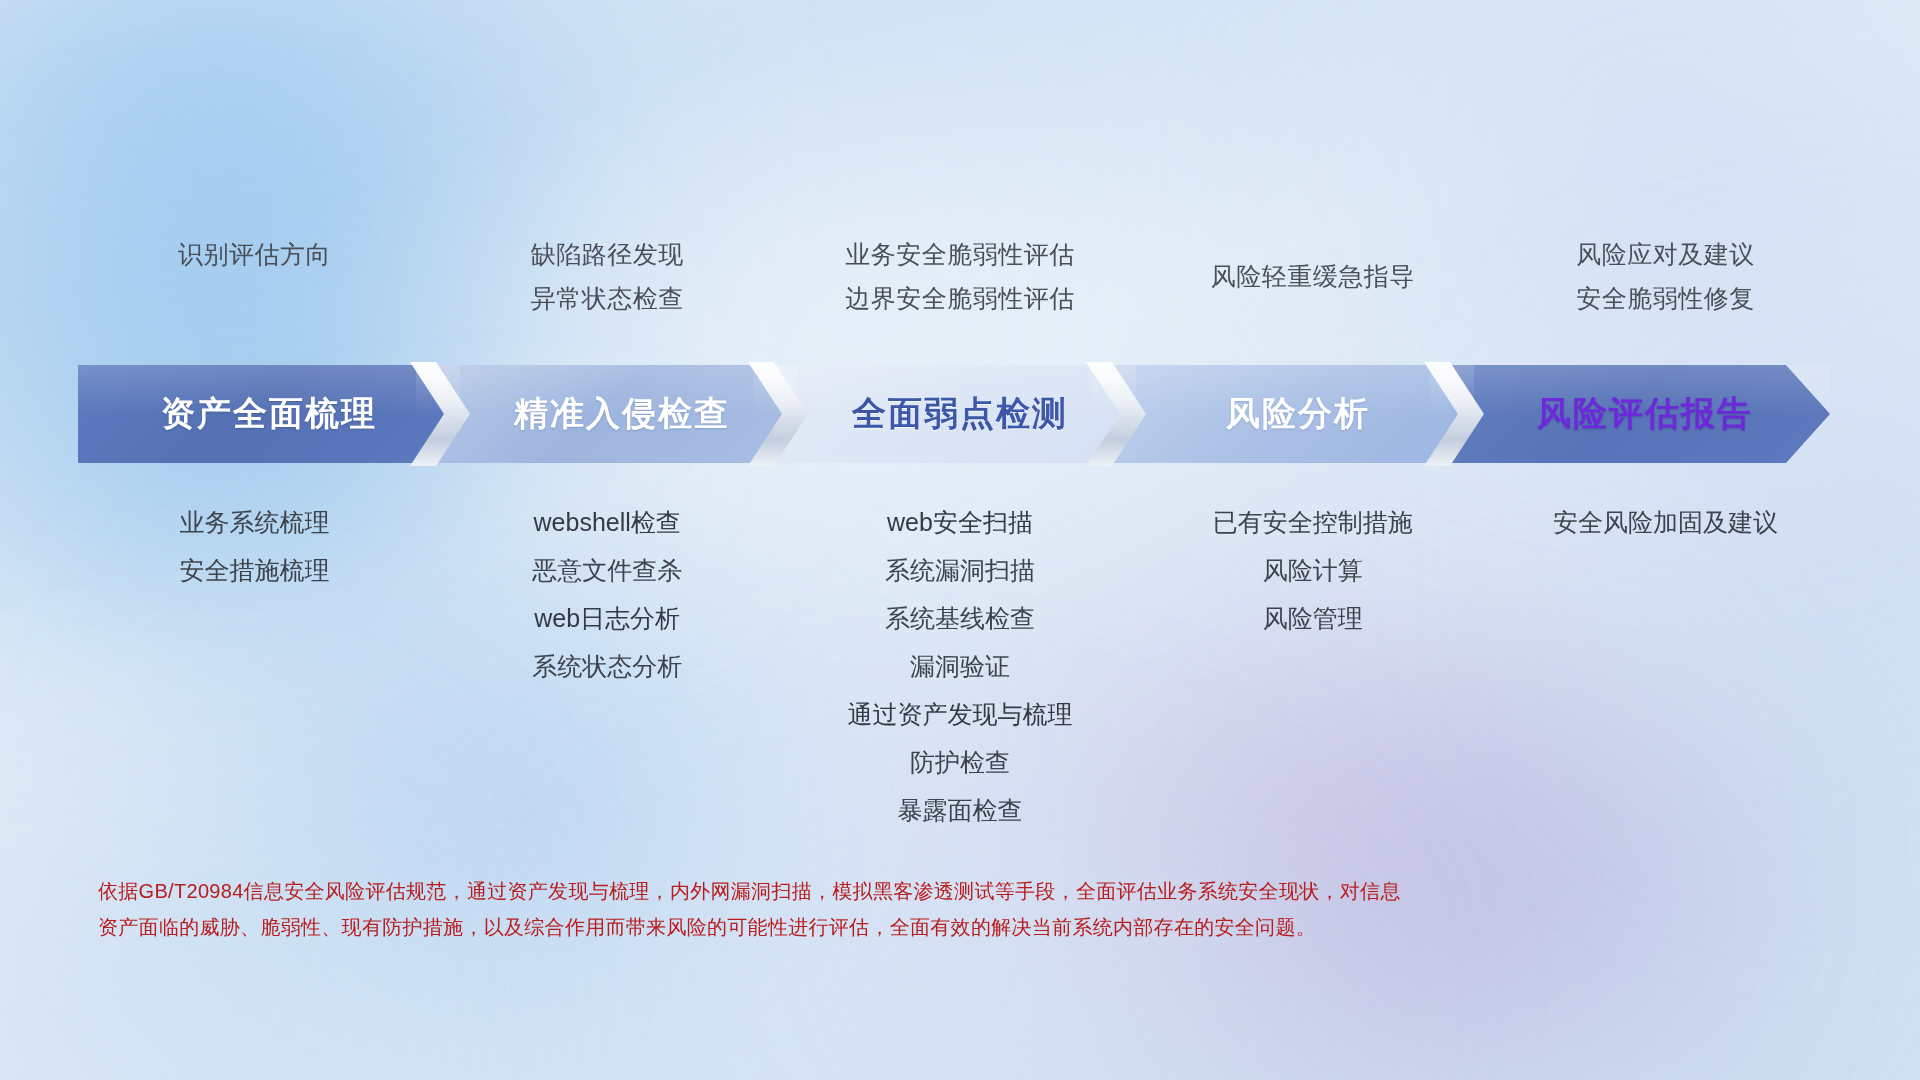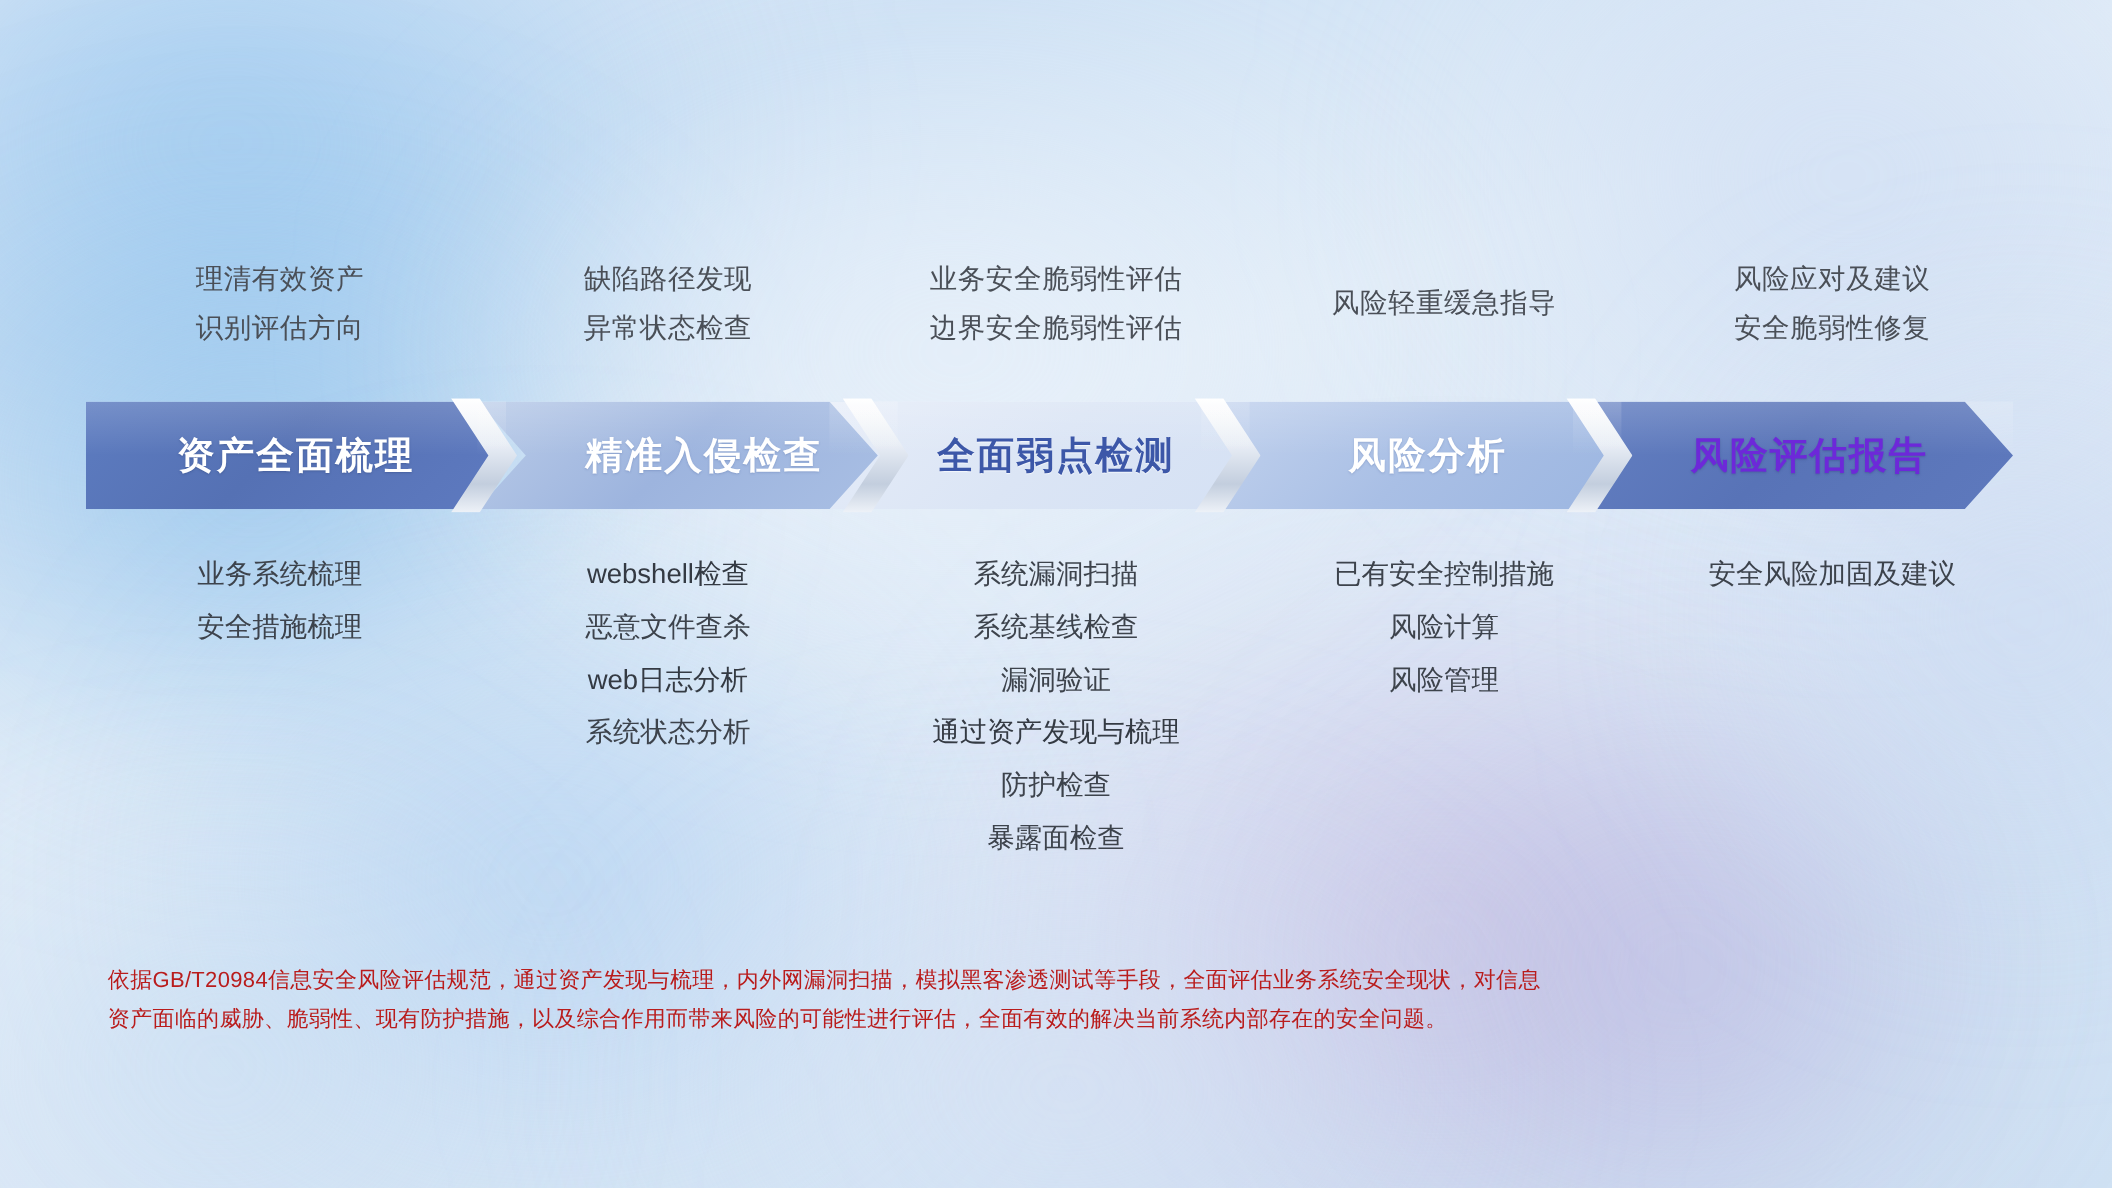--- a/index.html
+++ b/index.html
@@ -151,21 +151,20 @@
   <div class="blob b7"></div>
   <div class="blob b8"></div>
   <div class="blob b9"></div>
   <div class="blob b10"></div>
 </div>
 
 <div class="stage">
 
   <div class="col-grid" id="top-row">
     <div class="top-col">
-      <div class="line">理清有效资产</div>
       <div class="line">识别评估方向</div>
     </div>
     <div class="top-col">
       <div class="line">缺陷路径发现</div>
       <div class="line">异常状态检查</div>
     </div>
     <div class="top-col">
       <div class="line">业务安全脆弱性评估</div>
       <div class="line">边界安全脆弱性评估</div>
     </div>
@@ -180,21 +179,21 @@
 
   <div id="process-bar">
 
     <div class="chev c1" style="left:0px;width:382px;text-align:center;">
       <div class="shell"></div>
       <div class="gloss"></div>
       <div class="silver"></div>
       <span class="label">资产全面梳理</span>
     </div>
 
-    <div class="chev c2 notch" style="left:356px;width:382px;">
+    <div class="chev c2 notch" style="left:338px;width:382px;">
       <div class="shell"></div>
       <div class="gloss"></div>
       <div class="silver"></div>
       <span class="label offset">精准入侵检查</span>
     </div>
 
     <div class="chev c3 notch" style="left:676px;width:382px;">
       <div class="shell"></div>
       <div class="gloss"></div>
       <div class="silver"></div>
@@ -224,20 +223,21 @@
     </div>
 
     <div class="bot-col">
       <div class="item strong">webshell检查</div>
       <div class="item">恶意文件查杀</div>
       <div class="item strong">web日志分析</div>
       <div class="item">系统状态分析</div>
     </div>
 
     <div class="bot-col">
+      <div class="item strong">web安全扫描</div>
       <div class="item">系统漏洞扫描</div>
       <div class="item">系统基线检查</div>
       <div class="item">漏洞验证</div>
       <div class="item strong">通过资产发现与梳理</div>
       <div class="item">防护检查</div>
       <div class="item">暴露面检查</div>
     </div>
 
     <div class="bot-col">
       <div class="item">已有安全控制措施</div>

